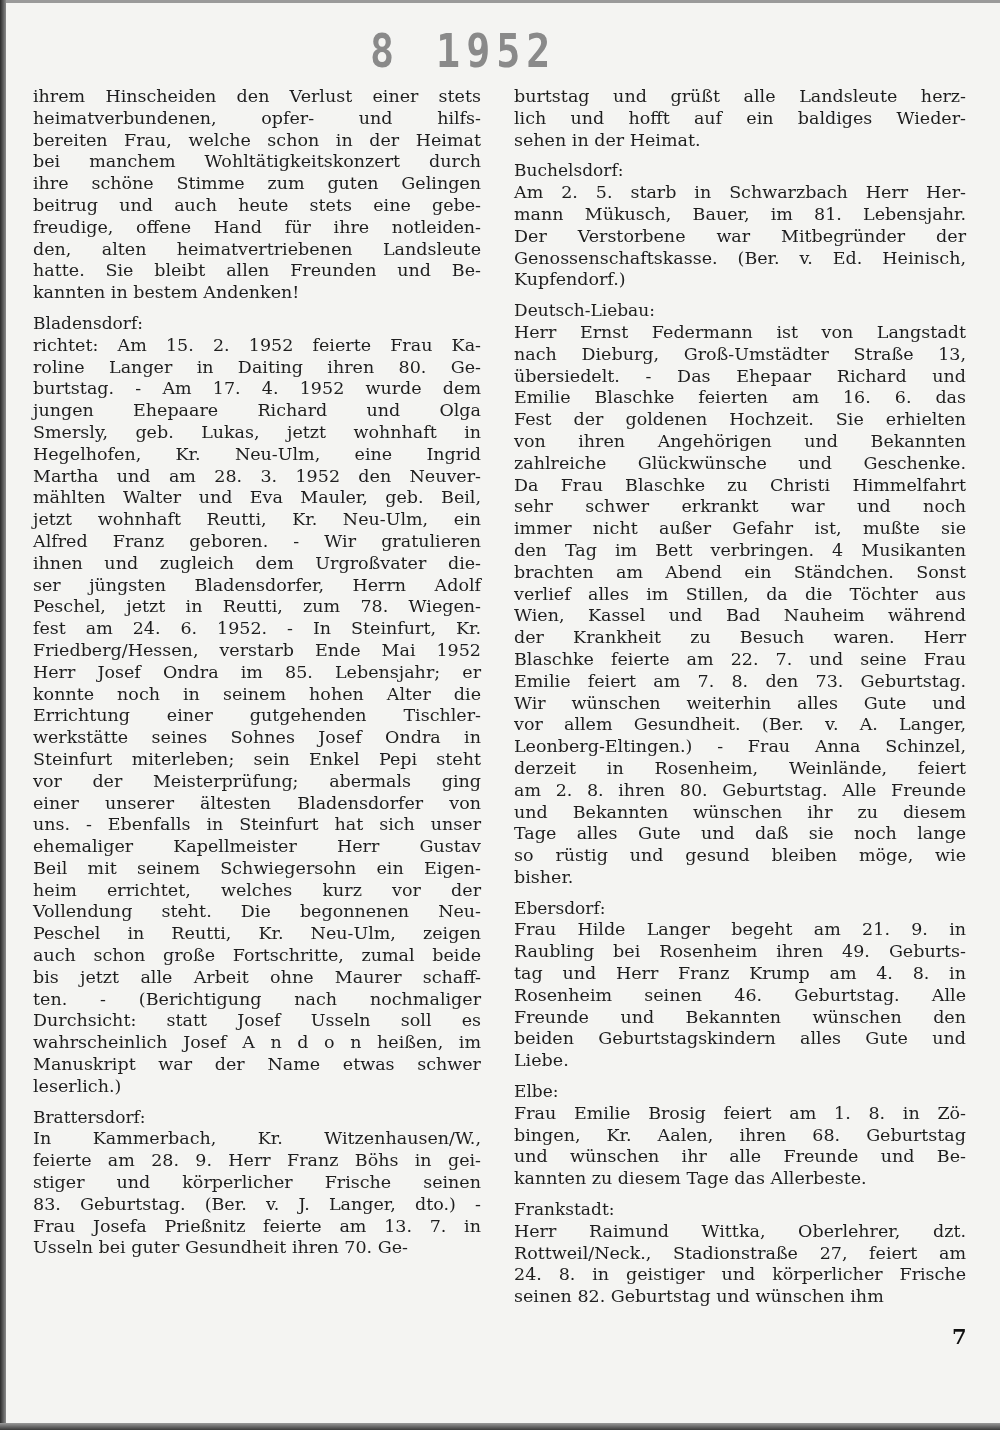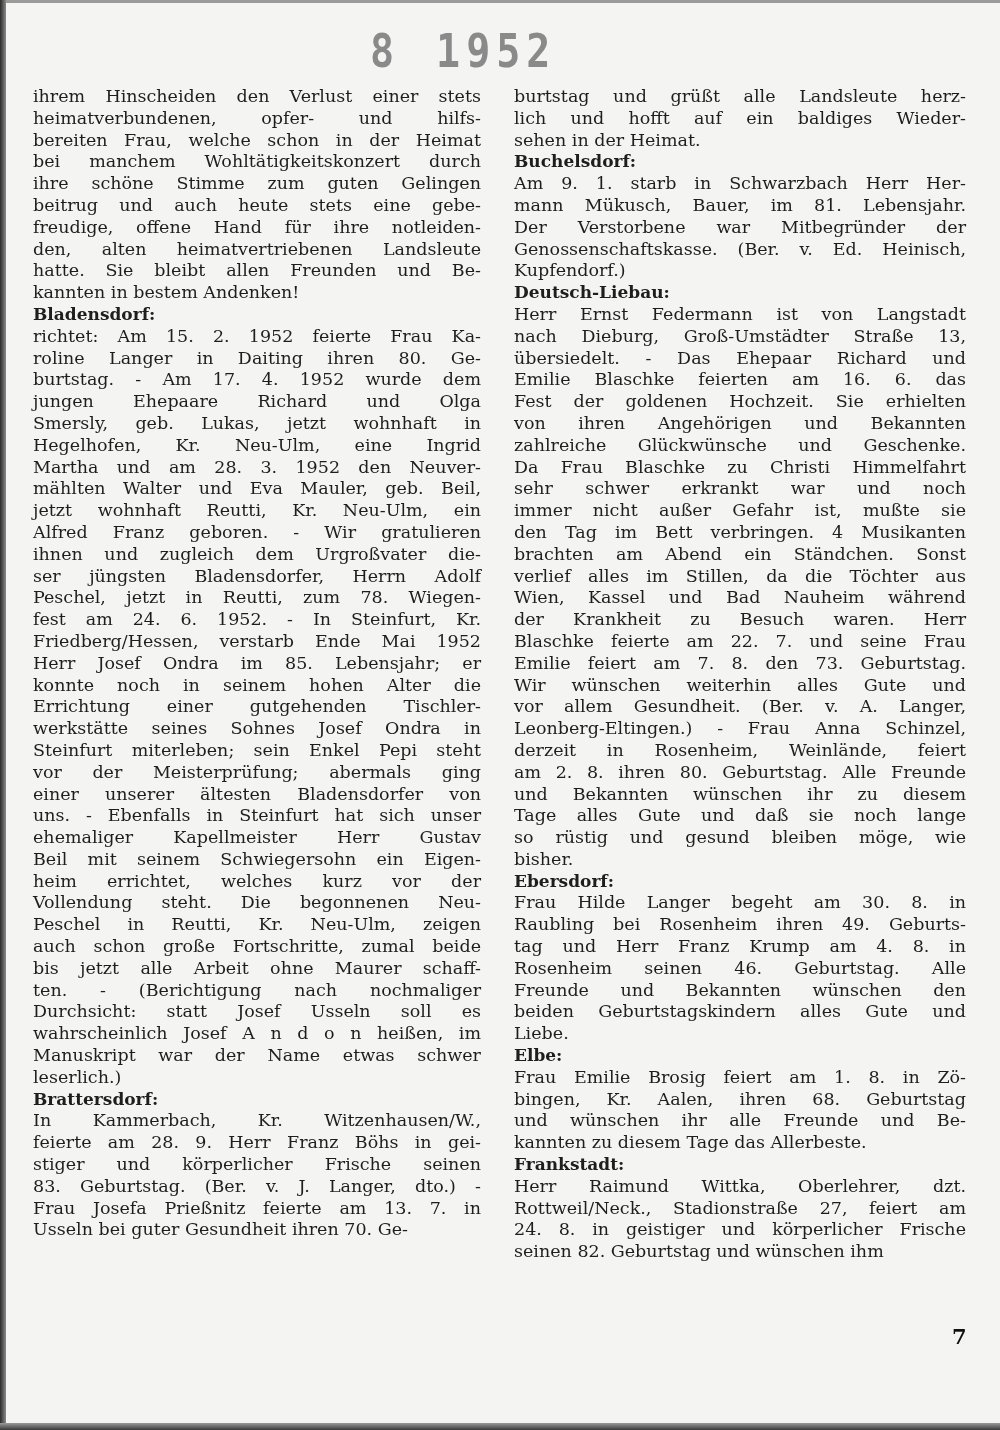--- a/index.html
+++ b/index.html
@@ -36,22 +36,22 @@
   }
   .col-left { left: 33px; }
   .col-right { left: 514px; width: 452px; }
   .line {
     display: block; white-space: nowrap;
     text-align: justify; text-align-last: justify;
     height: 21.8px;
   }
   .line.last { text-align-last: left; }
   .heading {
-    display: block; font-weight: bold; height: 21.8px;
-    margin-top: 0; font-size: 17px;
+    display: block; font-weight: normal; height: 21.8px;
+    margin-top: 9px; font-size: 17px;
   }
   .page-number {
     position: absolute; left: 952px; top: 1324px;
     font-weight: bold; font-size: 21px; color: #111;
   }
 </style>
 </head>
 <body>
 
 <div class="page-edge-top"></div>
@@ -124,21 +124,21 @@
     </div>
   </div>
 <div class="col col-right" id="col-right">
     <div>
       <span class="line">burtstag und grüßt alle Landsleute herz-</span>
       <span class="line">lich und hofft auf ein baldiges Wieder-</span>
       <span class="line last">sehen in der Heimat.</span>
     </div>
     <div class="heading">Buchelsdorf:</div>
     <div>
-      <span class="line">Am 9. 1. starb in Schwarzbach Herr Her-</span>
+      <span class="line">Am 2. 5. starb in Schwarzbach Herr Her-</span>
       <span class="line">mann Mükusch, Bauer, im 81. Lebensjahr.</span>
       <span class="line">Der Verstorbene war Mitbegründer der</span>
       <span class="line">Genossenschaftskasse. (Ber. v. Ed. Heinisch,</span>
       <span class="line last">Kupfendorf.)</span>
     </div>
     <div class="heading">Deutsch-Liebau:</div>
     <div>
       <span class="line">Herr Ernst Federmann ist von Langstadt</span>
       <span class="line">nach Dieburg, Groß-Umstädter Straße 13,</span>
       <span class="line">übersiedelt. - Das Ehepaar Richard und</span>
@@ -161,21 +161,21 @@
       <span class="line">Leonberg-Eltingen.) - Frau Anna Schinzel,</span>
       <span class="line">derzeit in Rosenheim, Weinlände, feiert</span>
       <span class="line">am 2. 8. ihren 80. Geburtstag. Alle Freunde</span>
       <span class="line">und Bekannten wünschen ihr zu diesem</span>
       <span class="line">Tage alles Gute und daß sie noch lange</span>
       <span class="line">so rüstig und gesund bleiben möge, wie</span>
       <span class="line last">bisher.</span>
     </div>
     <div class="heading">Ebersdorf:</div>
     <div>
-      <span class="line">Frau Hilde Langer begeht am 30. 8. in</span>
+      <span class="line">Frau Hilde Langer begeht am 21. 9. in</span>
       <span class="line">Raubling bei Rosenheim ihren 49. Geburts-</span>
       <span class="line">tag und Herr Franz Krump am 4. 8. in</span>
       <span class="line">Rosenheim seinen 46. Geburtstag. Alle</span>
       <span class="line">Freunde und Bekannten wünschen den</span>
       <span class="line">beiden Geburtstagskindern alles Gute und</span>
       <span class="line last">Liebe.</span>
     </div>
     <div class="heading">Elbe:</div>
     <div>
       <span class="line">Frau Emilie Brosig feiert am 1. 8. in Zö-</span>

